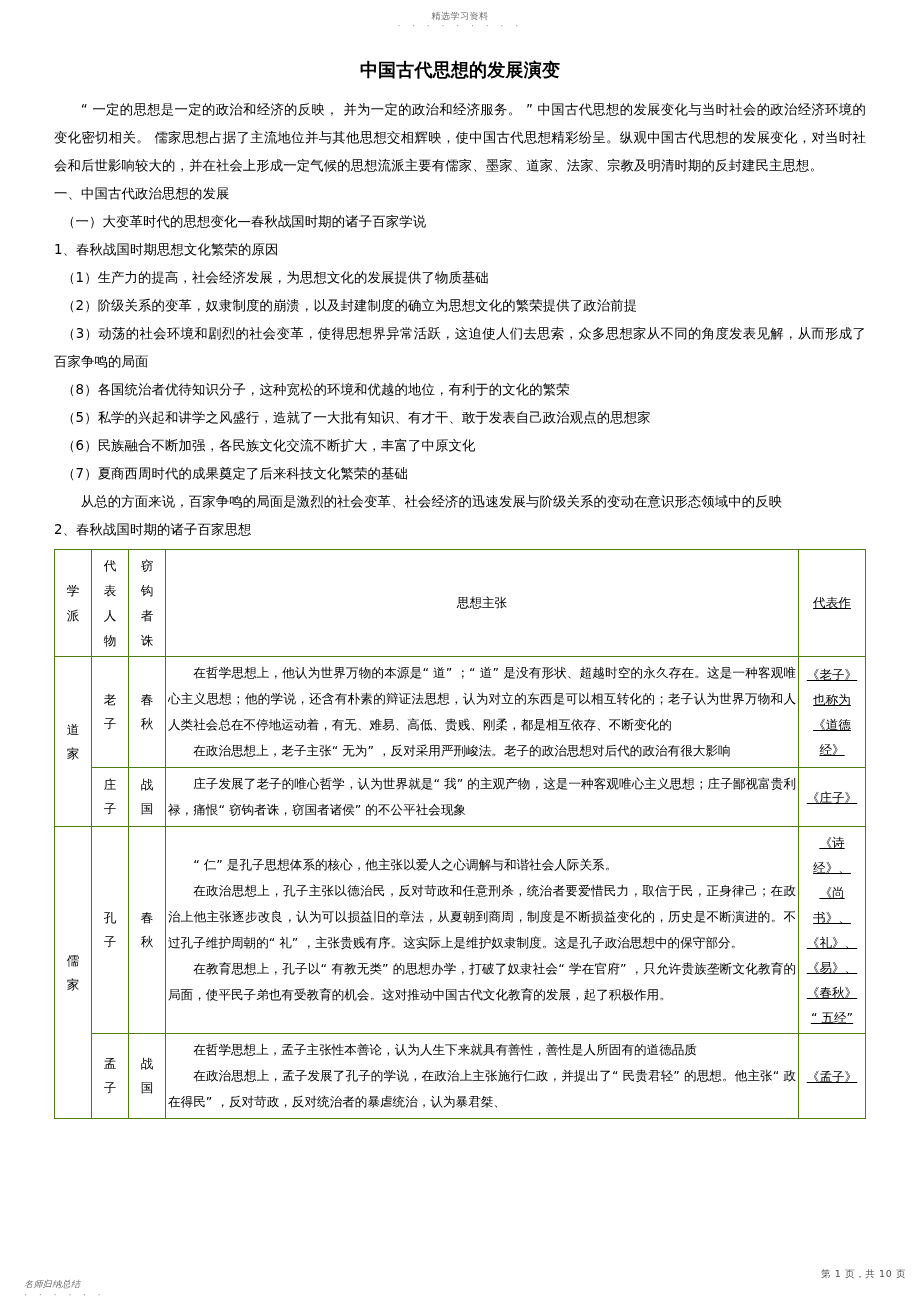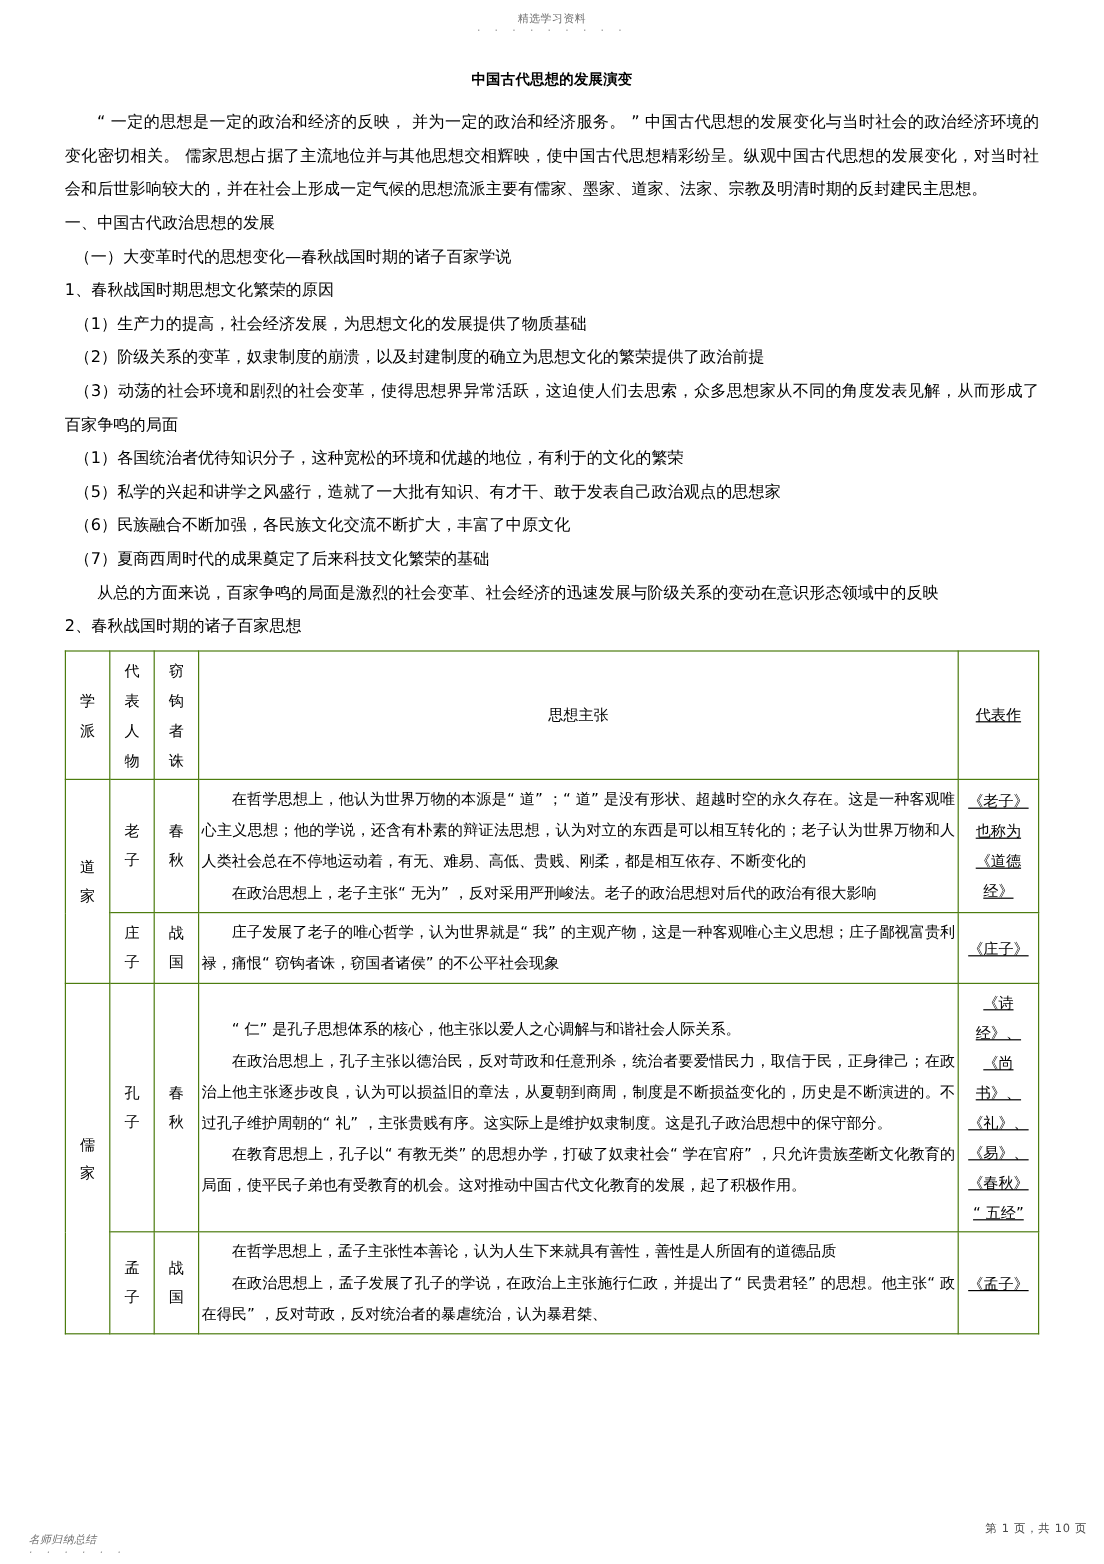--- a/index.html
+++ b/index.html
@@ -76,21 +76,21 @@
   }
 
   
   .content {
     position: absolute;
     left: 54px;
     top: 58px;
     width: 812px;
   }
   h1.doc-title {
-    font-size: 12px;
+    font-size: 18px;
     font-weight: bold;
     text-align: center;
     margin: 0 0 14px 0;
     letter-spacing: 0.2px;
   }
   p.para {
     font-size: 13.4px;
     line-height: 28px;
     margin: 0;
     text-align: justify;
@@ -169,21 +169,21 @@
 
     <h1 class="doc-title">中国古代思想的发展演变</h1>
 
     <p class="para indent2">“ 一定的思想是一定的政治和经济的反映，     并为一定的政治和经济服务。 ” 中国古代思想的发展变化与当时社会的政治经济环境的变化密切相关。     儒家思想占据了主流地位并与其他思想交相辉映，使中国古代思想精彩纷呈。纵观中国古代思想的发展变化，对当时社会和后世影响较大的，并在社会上形成一定气候的思想流派主要有儒家、墨家、道家、法家、宗教及明清时期的反封建民主思想。</p>
     <p class="para">一、中国古代政治思想的发展</p>
     <p class="para indent1">（一）大变革时代的思想变化—春秋战国时期的诸子百家学说</p>
     <p class="para">1、春秋战国时期思想文化繁荣的原因</p>
     <p class="para indent1">（1）生产力的提高，社会经济发展，为思想文化的发展提供了物质基础</p>
     <p class="para indent1">（2）阶级关系的变革，奴隶制度的崩溃，以及封建制度的确立为思想文化的繁荣提供了政治前提</p>
     <p class="para indent1">（3）动荡的社会环境和剧烈的社会变革，使得思想界异常活跃，这迫使人们去思索，众多思想家从不同的角度发表见解，从而形成了百家争鸣的局面</p>
-    <p class="para indent1">（1）各国统治者优待知识分子，这种宽松的环境和优越的地位，有利于的文化的繁荣</p>
+    <p class="para indent1">（8）各国统治者优待知识分子，这种宽松的环境和优越的地位，有利于的文化的繁荣</p>
     <p class="para indent1">（5）私学的兴起和讲学之风盛行，造就了一大批有知识、有才干、敢于发表自己政治观点的思想家</p>
     <p class="para indent1">（6）民族融合不断加强，各民族文化交流不断扩大，丰富了中原文化</p>
     <p class="para indent1">（7）夏商西周时代的成果奠定了后来科技文化繁荣的基础</p>
     <p class="para indent2">从总的方面来说，百家争鸣的局面是激烈的社会变革、社会经济的迅速发展与阶级关系的变动在意识形态领域中的反映</p>
     <p class="para">2、春秋战国时期的诸子百家思想</p>
 
     <table class="zhuzi">
       <tbody>
         <tr>
           <td class="c-school hdr-cell">

